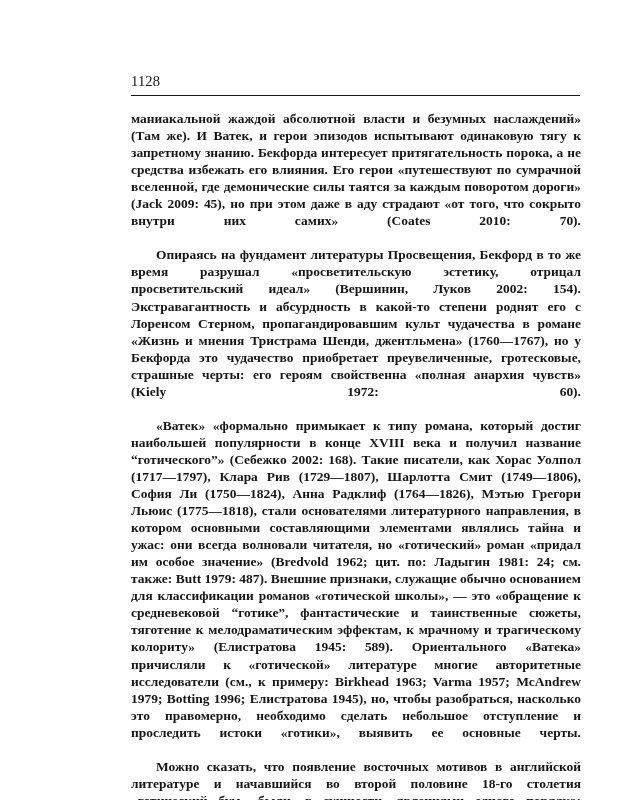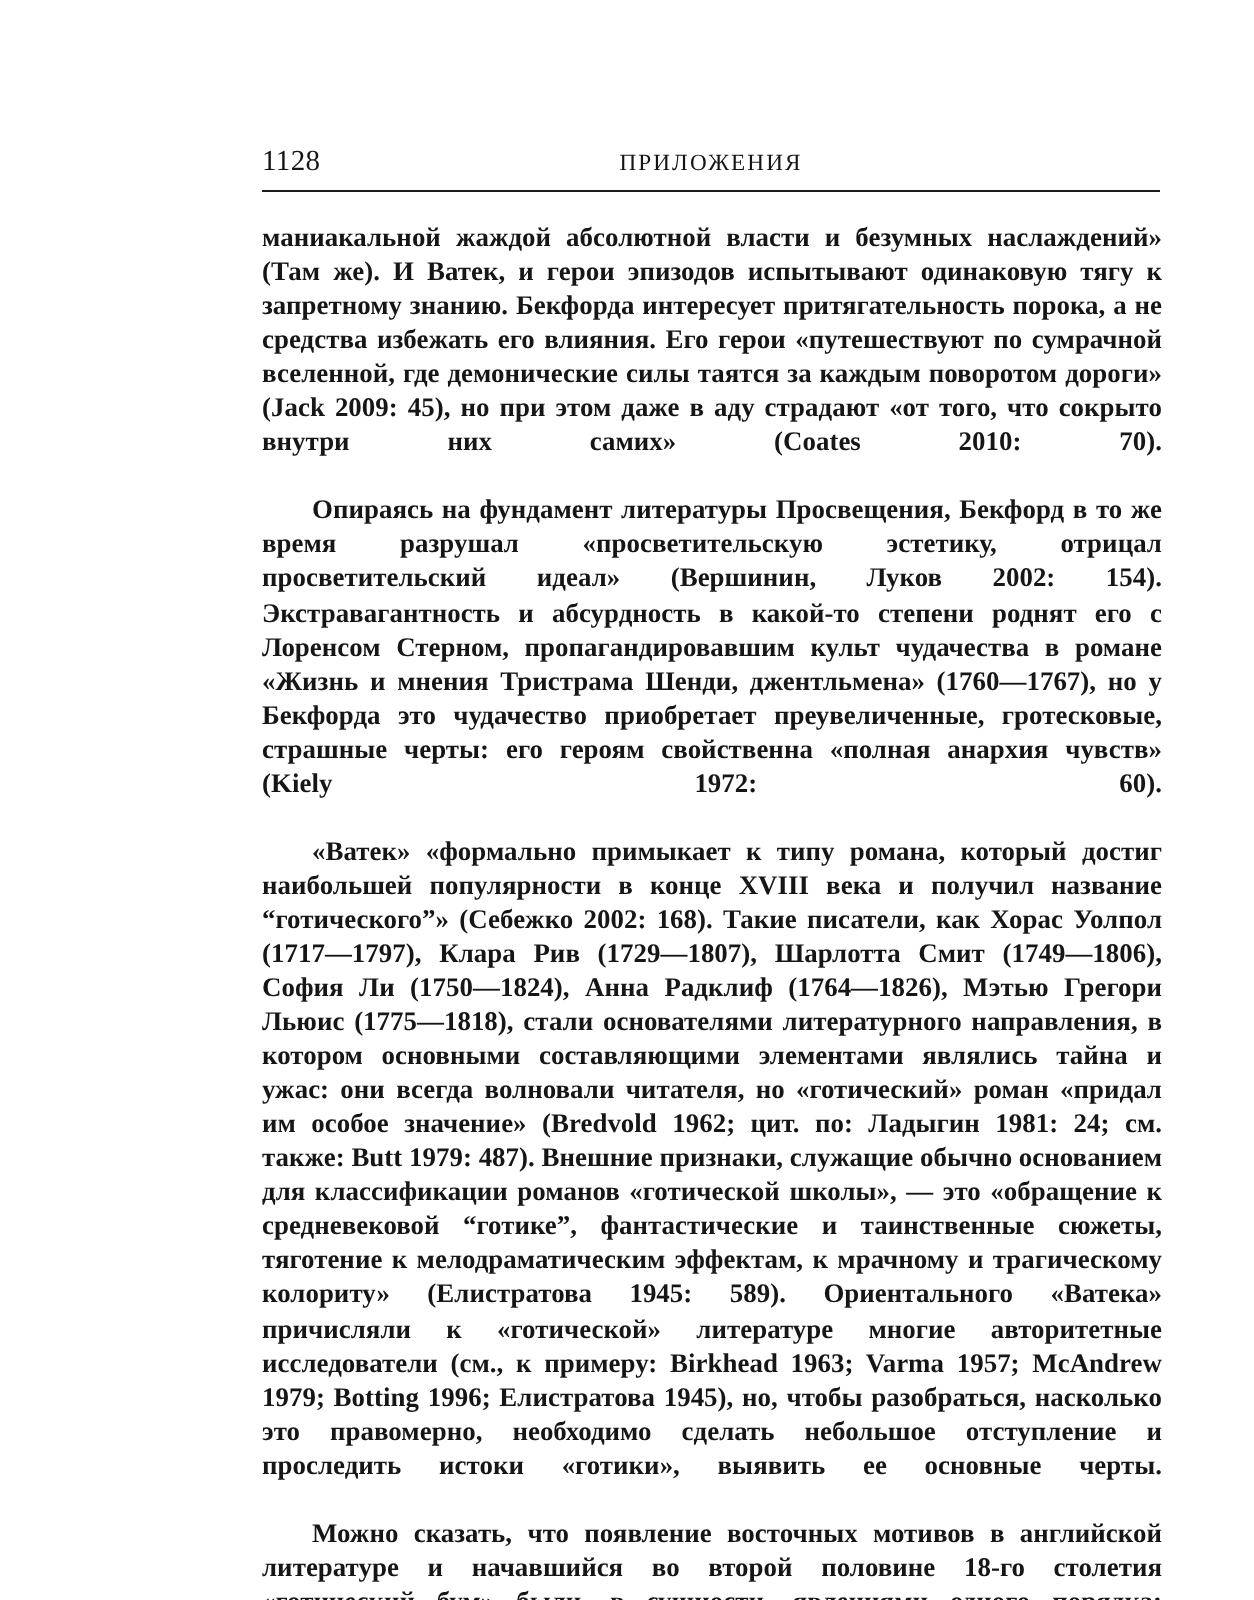--- a/index.html
+++ b/index.html
@@ -97,21 +97,20 @@
     width: 100%;
   }
 </style>
 </head>
 <body>
 
 <div class="page">
 
   <div class="running-head">
     <span class="folio">1128</span>
-    <span class="head-title">ПРИЛОЖЕНИЯ</span>
   </div>
 
   <div class="head-rule"></div>
 
   <div class="textblock">
     <p class="para first">маниакальной жаждой абсолютной власти и безумных наслаждений» (Там же). И Ватек, и герои эпизодов испытывают одинаковую тягу к запретному знанию. Бекфорда интересует притягательность порока, а не средства избежать его влияния. Его герои «путешествуют по сумрачной вселенной, где демонические силы таятся за каждым поворотом дороги» (Jack 2009: 45), но при этом даже в аду страдают «от того, что сокрыто внутри них самих» (Coates 2010: 70).</p>
     <p class="para">Опираясь на фундамент литературы Просвещения, Бекфорд в то же время разрушал «просветительскую эстетику, отрицал просветительский идеал» (Вершинин, Луков 2002: 154). Экстравагантность и абсурдность в какой-то степени роднят его с Лоренсом Стерном, пропагандировавшим культ чудачества в романе «Жизнь и мнения Тристрама Шенди, джентльмена» (1760—1767), но у Бекфорда это чудачество приобретает преувеличенные, гротесковые, страшные черты: его героям свойственна «полная анархия чувств» (Kiely 1972: 60).</p>
     <p class="para">«Ватек» «формально примыкает к типу романа, который достиг наибольшей популярности в конце XVIII века и получил название “готического”» (Себежко 2002: 168). Такие писатели, как Хорас Уолпол (1717—1797), Клара Рив (1729—1807), Шарлотта Смит (1749—1806), София Ли (1750—1824), Анна Радклиф (1764—1826), Мэтью Грегори Льюис (1775—1818), стали основателями литературного направления, в котором основными составляющими элементами являлись тайна и ужас: они всегда волновали читателя, но «готический» роман «придал им особое значение» (Bredvold 1962; цит. по: Ладыгин 1981: 24; см. также: Butt 1979: 487). Внешние признаки, служащие обычно основанием для классификации романов «готической школы», — это «обращение к средневековой “готике”, фантастические и таинственные сюжеты, тяготение к мелодраматическим эффектам, к мрачному и трагическому колориту» (Елистратова 1945: 589). Ориентального «Ватека» причисляли к «готической» литературе многие авторитетные исследователи (см., к примеру: Birkhead 1963; Varma 1957; McAndrew 1979; Botting 1996; Елистратова 1945), но, чтобы разобраться, насколько это правомерно, необходимо сделать небольшое отступление и проследить истоки «готики», выявить ее основные черты.</p>
     <p class="para">Можно сказать, что появление восточных мотивов в английской литературе и начавшийся во второй половине 18-го столетия «готический бум» были, в сущности, явлениями одного порядка: «усиление антирационалистических тенденций породило в литературе ярко выраженное стремление к изображению невероятного, чудесного» (Себежко 2002: 170). Хотя «интерес к не-</p>
   </div>

